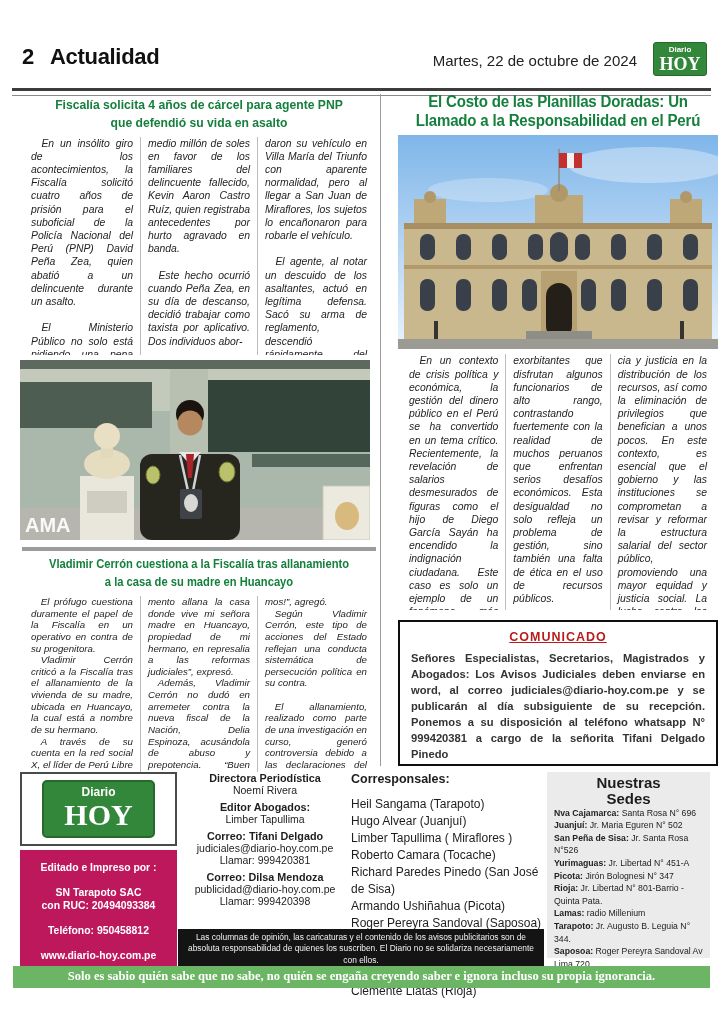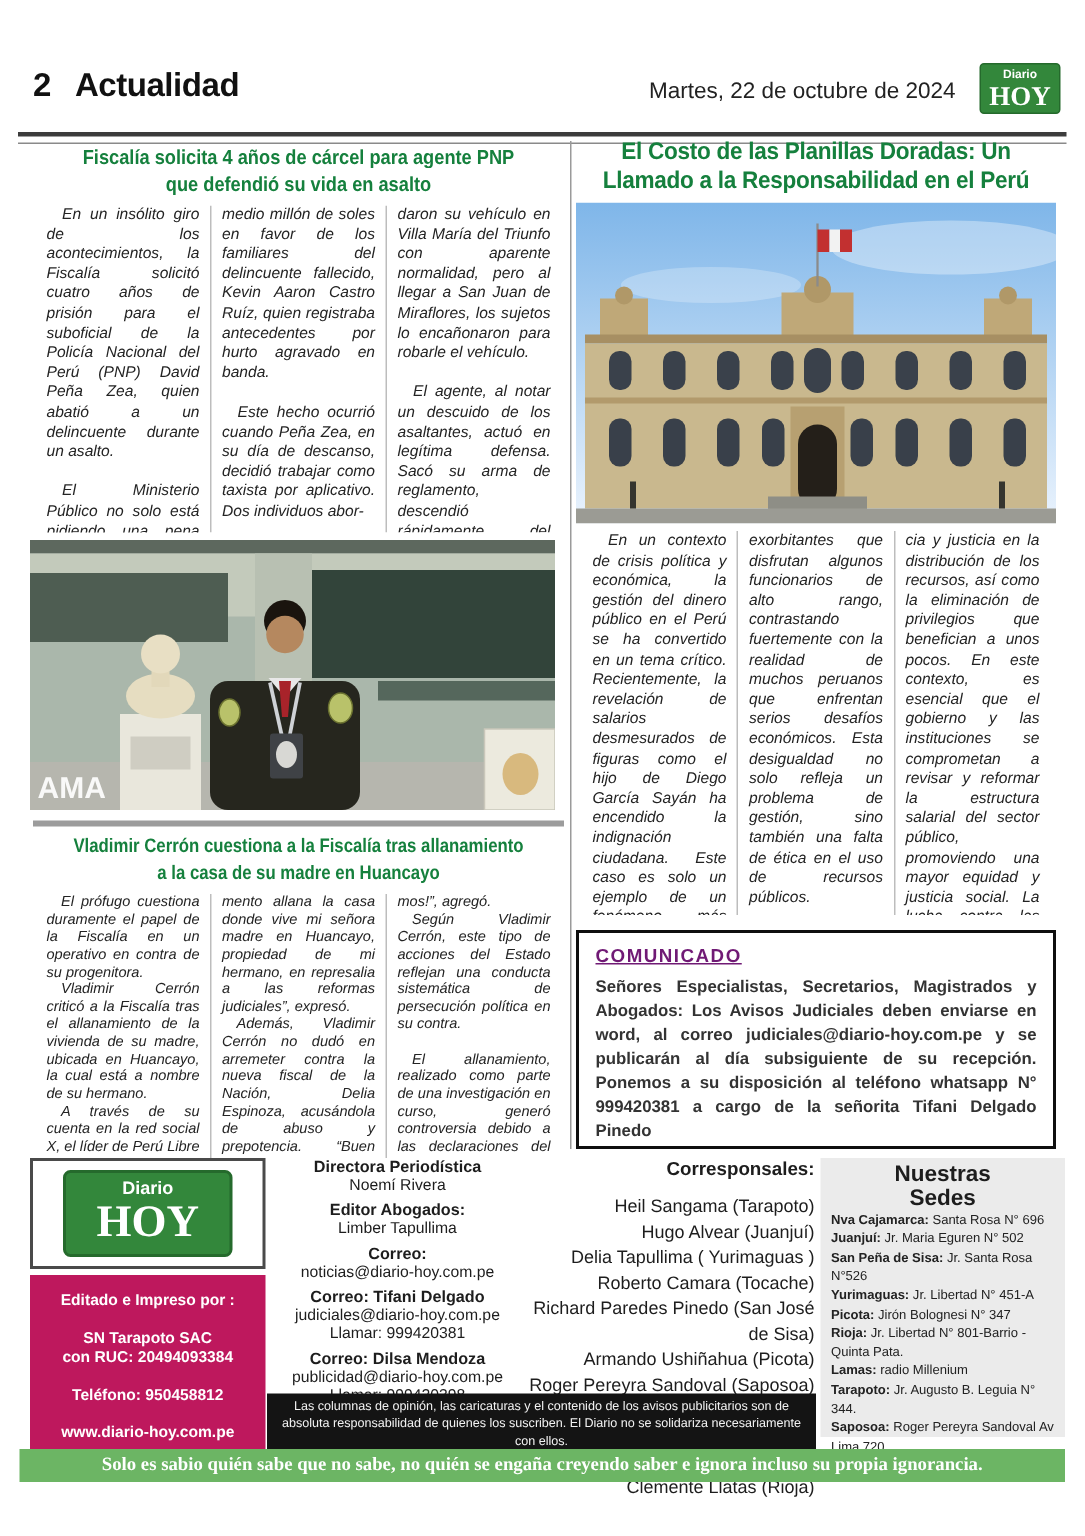--- a/index.html
+++ b/index.html
@@ -10,58 +10,58 @@
   .sec{position:absolute;left:2px;top:4px;font-weight:bold;font-size:22px;letter-spacing:-0.3px;display:flex;gap:16px;align-items:baseline;color:#111;}
   .date{position:absolute;right:70px;top:12px;font-size:15px;color:#222;}
   .logo-sm{position:absolute;right:0;top:2px;width:54px;height:34px;background:#33873b;border:1px solid #256a2c;
            border-radius:3px;text-align:center;color:#fff;line-height:1;padding-top:3px;box-sizing:border-box;}
   .logo-sm .t{display:block;font-size:8px;font-weight:bold;}
   .logo-sm .m{display:block;font-family:"Liberation Serif",serif;font-weight:bold;font-size:18px;margin-top:1px;}
   .toprule{position:absolute;left:12px;right:12px;top:88px;height:4px;border-top:3px solid #3c3c3c;border-bottom:1px solid #8a8a8a;}
   
   .vdiv{position:absolute;left:380px;top:94px;height:672px;width:1px;background:#9a9a9a;}
   .leftcol{position:absolute;left:20px;top:96px;width:358px;}
-  .rightcol{position:absolute;left:384px;top:92px;width:320px;}
+  .rightcol{position:absolute;left:398px;top:92px;width:320px;}
   .hl{font-weight:bold;text-align:center;color:#15803d;}
   .hl .ln{display:block;white-space:nowrap;transform-origin:50% 50%;}
   .hl1{font-size:13.5px;line-height:1.32;}
   .hl1 .ln{transform:scaleX(0.9);}
   .hl2{font-size:16px;line-height:1.2;letter-spacing:-0.2px;}
   .hl2 .ln{transform:scaleX(0.94);}
   .hl3{font-size:13px;line-height:1.4;}
   .hl3 .ln{transform:scaleX(0.86);}
   .cols{display:flex;margin-top:5px;overflow:hidden;padding:0 4px;}
   .tcol{flex:1;font-size:10.4px;line-height:1.27;text-align:justify;white-space:pre-line;color:#232323;overflow:hidden;padding:0 7px;font-style:italic;}
   .tcol + .tcol{border-left:1px solid #bdbdbd;}
   .cols-a1{height:218px;}
   .cols-a2{height:256px;}
   .cols-a3{height:176px;}
   .cols-a3 .tcol{font-size:9.7px;line-height:1.2;}
   .photo{display:block;margin-top:5px;}
   .graybar{height:4px;background:#9c9c9c;margin:7px 2px 4px;}
   
   .comu{margin-top:10px;border:2px solid #0f0f0f;padding:8px 11px 9px;box-sizing:border-box;height:146px;}
-  .comu .t{text-align:left;font-weight:bold;font-size:12.5px;letter-spacing:1px;text-decoration:underline;color:#701a75;}
+  .comu .t{text-align:center;font-weight:bold;font-size:12.5px;letter-spacing:1px;text-decoration:underline;color:#b91c1c;}
   .comu .b{margin-top:7px;font-size:11.2px;font-weight:bold;line-height:1.42;text-align:justify;color:#333;}
   
   .foot{position:absolute;left:20px;top:772px;width:690px;height:190px;}
   .pubbox{position:absolute;left:0;top:0;width:157px;}
   .logobox{border:2px solid #4a4a4a;background:#fff;padding:6px 20px;box-sizing:border-box;}
   .logo-big{background:#33873b;border:2px solid #256a2c;border-radius:5px;text-align:center;color:#fff;padding:3px 0 6px;}
   .logo-big .t{display:block;font-size:12px;font-weight:bold;}
   .logo-big .m{display:block;font-family:"Liberation Serif",serif;font-weight:bold;font-size:30px;line-height:1;margin-top:1px;}
   .pubgray{margin-top:4px;background:#be185d;color:#fff;text-align:center;font-weight:bold;font-size:10.4px;
            padding:10px 6px;box-sizing:border-box;height:118px;}
   .pubgray div{margin:2px 0;}
   .pubgray .gap{height:10px;}
   .staffbox{position:absolute;left:161px;top:0;width:168px;text-align:center;}
   .staff-item{margin-bottom:5px;}
   .staff-item .r{font-weight:bold;font-size:10.8px;}
   .staff-item .v{font-size:10.5px;}
-  .corrbox{position:absolute;left:331px;top:0;width:192px;text-align:right;}
+  .corrbox{position:absolute;left:331px;top:0;width:192px;text-align:left;}
   .corrbox .t{font-weight:bold;font-size:12.5px;margin-bottom:10px;}
   .corr-item{font-size:12px;line-height:1.42;}
   .sedesbox{position:absolute;left:527px;top:0;right:0;height:186px;background:#ebebeb;padding:3px 7px;box-sizing:border-box;}
   .sedesbox .t{text-align:center;font-weight:bold;font-size:15px;line-height:1.05;}
   .sede-item{font-size:8.7px;line-height:1.45;color:#222;}
   .sede-item .c{font-weight:bold;}
   .discl{position:absolute;left:158px;top:157px;width:366px;background:#141414;color:#f2f2f2;
          font-size:8.4px;line-height:1.35;text-align:center;padding:3px 8px;box-sizing:border-box;}
   .quote{position:absolute;left:13px;right:13px;top:966px;background:#6cb564;color:#fff;text-align:center;
          font-family:"Liberation Serif",serif;font-weight:bold;font-size:12.5px;line-height:1.25;padding:3px 34px;box-sizing:border-box;}
@@ -259,40 +259,36 @@
     <div class="staffbox">
       <div class="staff-item">
         <div class="r">Directora Periodística</div>
         <div class="v">Noemí Rivera</div>
       </div>
       <div class="staff-item">
         <div class="r">Editor Abogados:</div>
         <div class="v">Limber Tapullima</div>
       </div>
       <div class="staff-item">
-        <div class="r">Correo:</div>
-        <div class="v">noticias@diario-hoy.com.pe</div>
-      </div>
-      <div class="staff-item">
         <div class="r">Correo: Tifani Delgado</div>
         <div class="v">judiciales@diario-hoy.com.pe</div>
         <div class="v">Llamar: 999420381</div>
       </div>
       <div class="staff-item">
         <div class="r">Correo: Dilsa Mendoza</div>
         <div class="v">publicidad@diario-hoy.com.pe</div>
         <div class="v">Llamar: 999420398</div>
       </div>
     </div>
 
     <div class="corrbox">
       <div class="t">Corresponsales:</div>
       <div class="corr-item">Heil Sangama (Tarapoto)</div>
       <div class="corr-item">Hugo Alvear (Juanjuí)</div>
-      <div class="corr-item">Delia Tapullima ( Yurimaguas )</div>
+      <div class="corr-item">Limber Tapullima ( Miraflores )</div>
       <div class="corr-item">Roberto  Camara (Tocache)</div>
       <div class="corr-item">Richard Paredes Pinedo (San José de Sisa)</div>
       <div class="corr-item">Armando Ushiñahua (Picota)</div>
       <div class="corr-item">Roger Pereyra Sandoval (Saposoa)</div>
       <div class="corr-item">Marcelo Raymundo (Nueva Cajamarca)</div>
       <div class="corr-item">Jorge Canales (Moyobamba)</div>
       <div class="corr-item">Clemente Llatas (Rioja)</div>
     </div>
 
     <div class="sedesbox">

